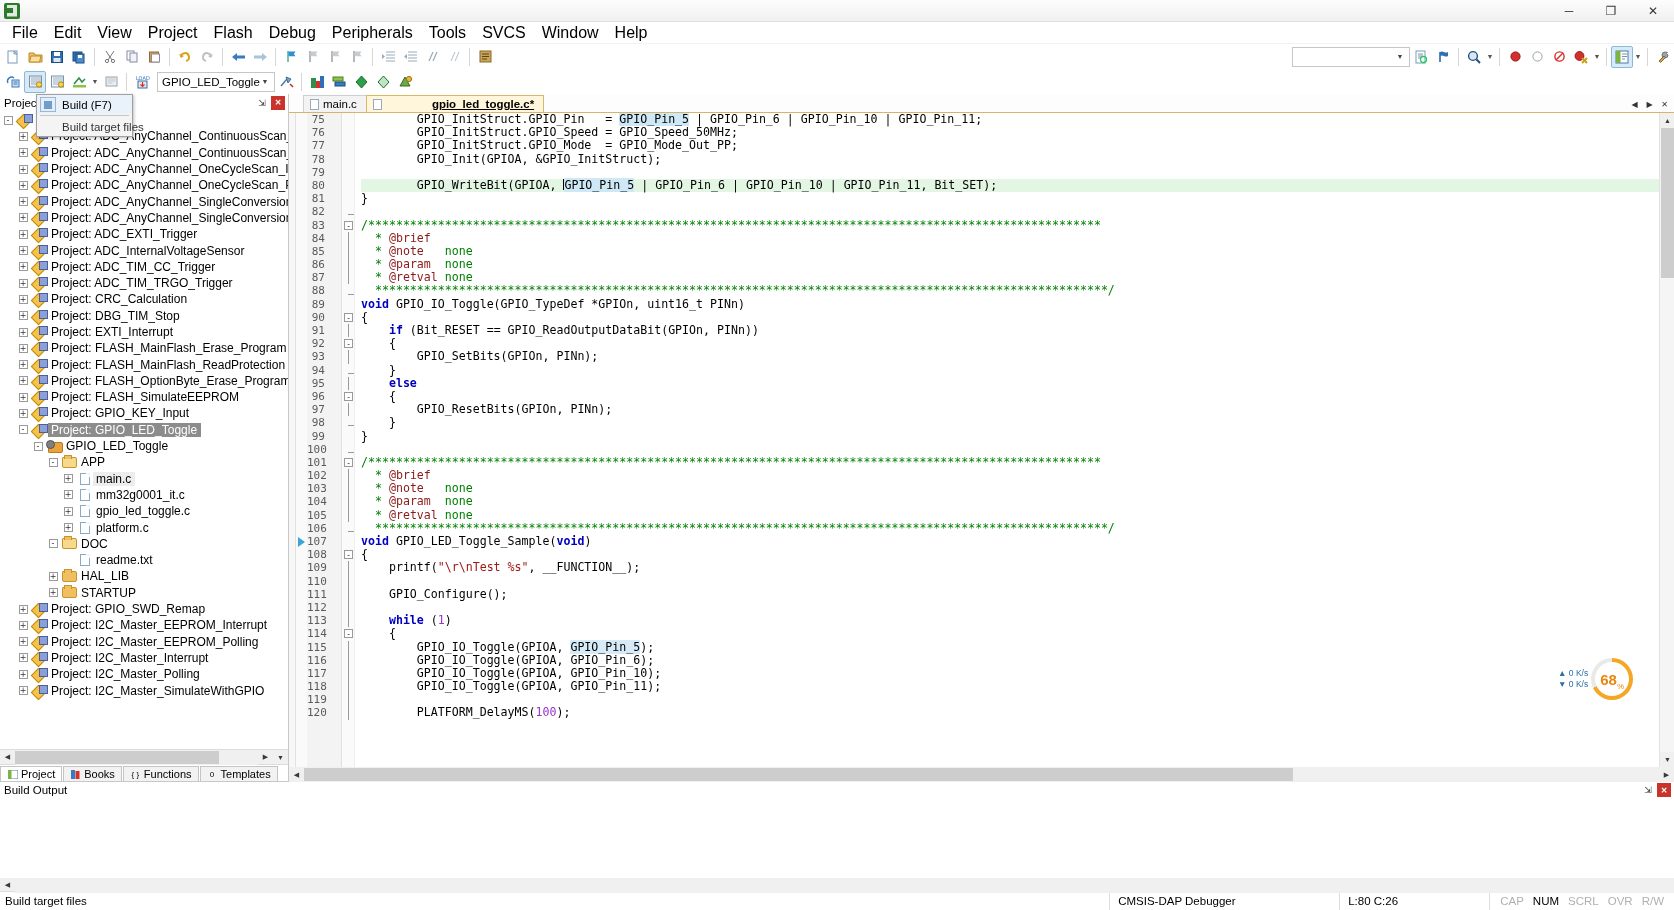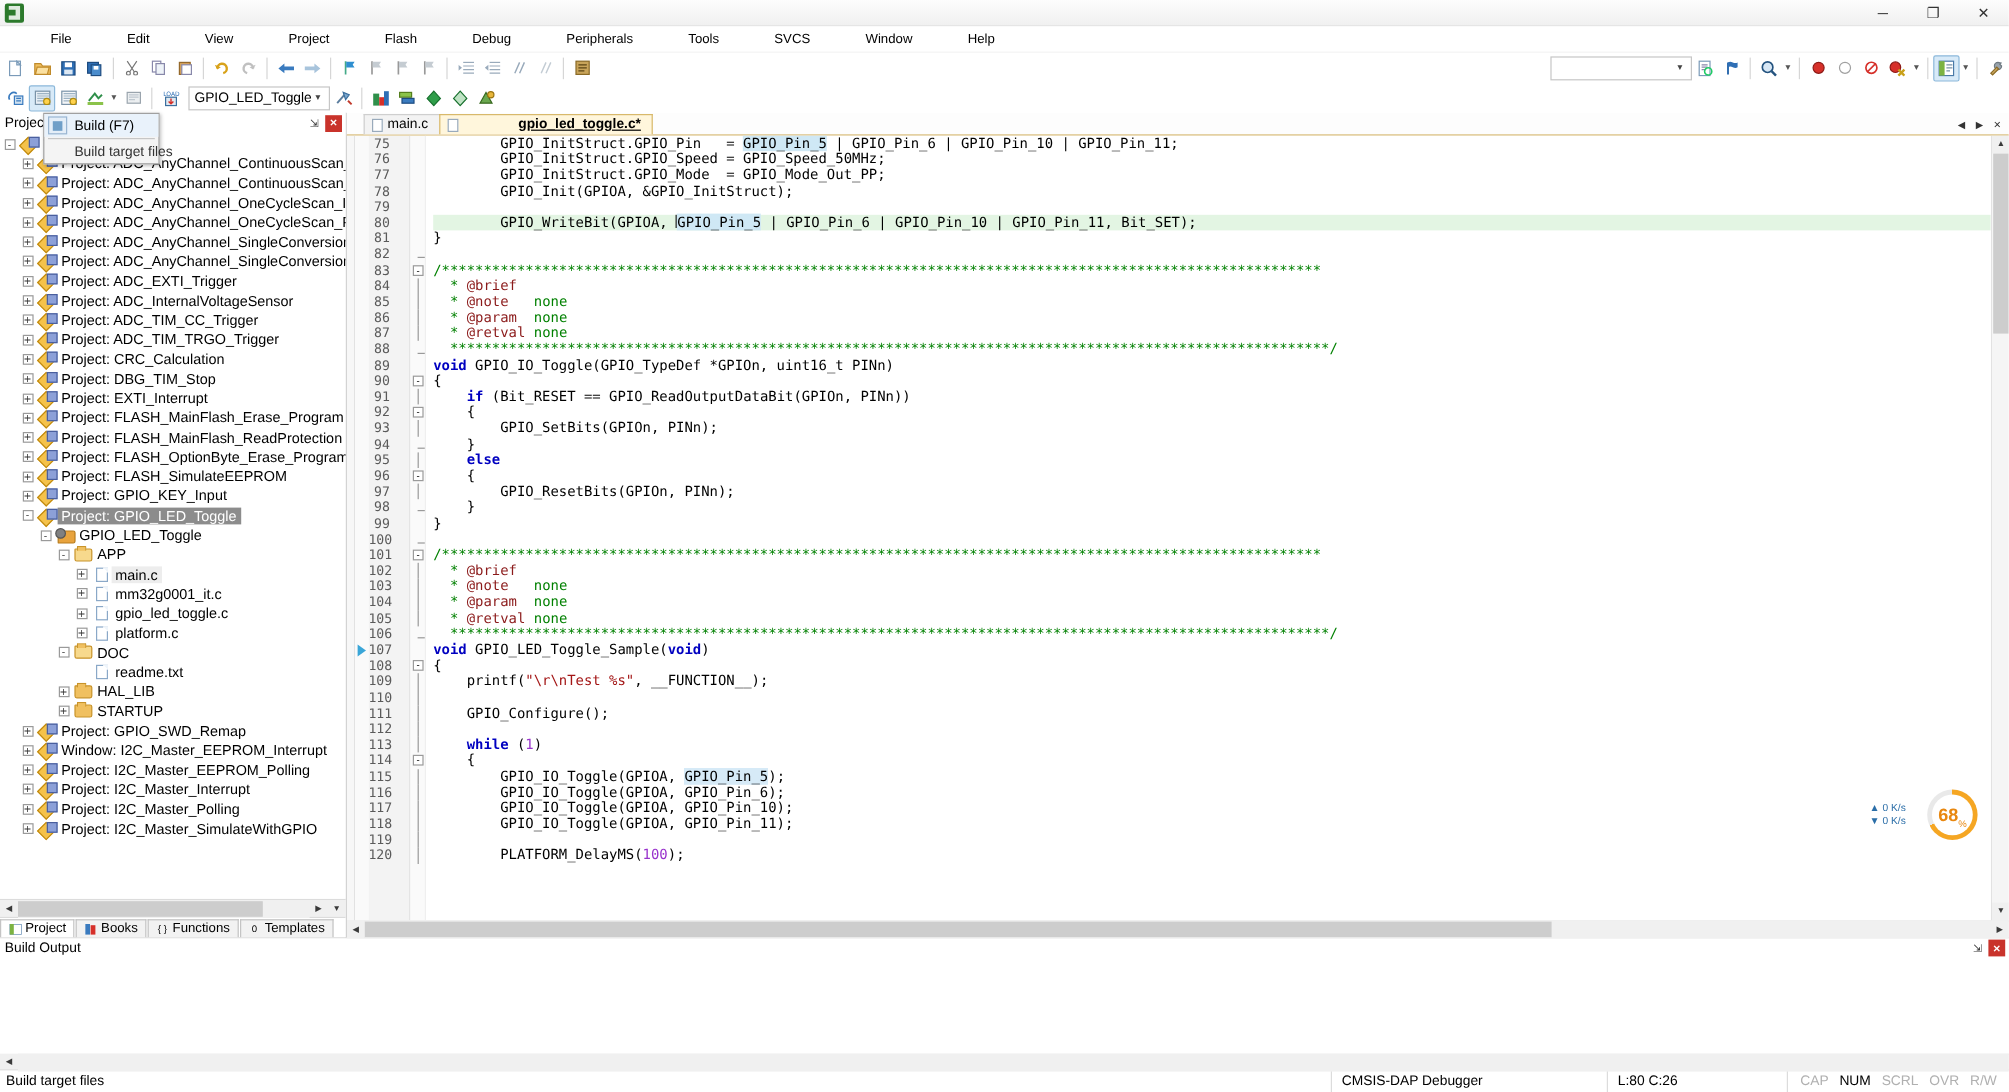--- a/index.html
+++ b/index.html
@@ -35,21 +35,21 @@
   .win-btn {
     width: 42px; height: 22px; display: flex; align-items: center; justify-content: center;
     font-size: 12px; color: #333;
   }
 
   
   .menubar {
     height: 22px; background: #ffffff; display: flex; align-items: center;
     padding-left: 4px; flex: 0 0 22px; border-bottom: 1px solid #f2f2f2;
   }
-  .menu-item { padding: 2px 8px; font-size: 11px; cursor: default; margin-left: 30px; }
+  .menu-item { padding: 2px 8px; font-size: 16px; cursor: default; }
 
   
   .toolbar {
     height: 25px; background: #ffffff; display: flex; align-items: center;
     padding-left: 2px; flex: 0 0 25px;
   }
   .tb-sep { width: 1px; height: 18px; background: #d6d6d6; margin: 0 4px; flex:0 0 1px; }
   .tb-btn {
     width: 22px; height: 22px; display: flex; align-items: center; justify-content: center;
     border: 1px solid transparent; border-radius: 2px; flex: 0 0 22px;
@@ -190,21 +190,21 @@
   .bp-arrow { position:absolute; left:2px; width:0;height:0;border-style:solid;border-width:5px 0 5px 7px;border-color:transparent transparent transparent #3aa6d8;}
 
   .code-vscroll { width: 15px; flex: 0 0 15px; background: #f5f5f5; display:flex;flex-direction:column; border-left:1px solid #e2e2e2;}
   .code-hscroll { height: 14px; flex: 0 0 14px; background: #f0f0f0; display:flex;align-items:center; border-top:1px solid #e2e2e2;}
 
   
   .perf-widget {
     position: absolute; right: 6px; bottom: 66px; width: 110px; height: 44px; z-index: 40;
     display: flex; align-items: center; pointer-events: none;
   }
-  .perf-stats { font-size: 8.5px; color: #2b6ea8; line-height: 11px; padding-right: 18px; }
+  .perf-stats { font-size: 8.5px; color: #2b6ea8; line-height: 11px; padding-right: 3px; }
   .perf-ring {
     width: 42px; height: 42px; border-radius: 50%;
     background: conic-gradient(#f5a623 0 68%, #e9e9e9 68% 100%);
     display: flex; align-items: center; justify-content: center; position: relative;
   }
   .perf-ring::after {
     content: ""; position: absolute; width: 34px; height: 34px; border-radius: 50%; background: #fff;
   }
   .perf-num { position: relative; z-index: 2; font-size: 15px; color: #e8870f; font-weight: bold; }
   .perf-pct { position: relative; z-index: 2; font-size: 8px; color: #e8870f; align-self: flex-end; margin-bottom:9px;}
@@ -858,21 +858,21 @@
             <span class="tlabel">Project: GPIO_SWD_Remap</span>
           </div>
           <div class="tnode ">
             <span style="width: 15px; flex: 0 0 15px;"></span>
             <span class="tw">
               <span class="expander">+</span>
             </span>
             <span class="icon">
               <span class="ic-proj"></span>
             </span>
-            <span class="tlabel">Window: I2C_Master_EEPROM_Interrupt</span>
+            <span class="tlabel">Project: I2C_Master_EEPROM_Interrupt</span>
           </div>
           <div class="tnode ">
             <span style="width: 15px; flex: 0 0 15px;"></span>
             <span class="tw">
               <span class="expander">+</span>
             </span>
             <span class="icon">
               <span class="ic-proj"></span>
             </span>
             <span class="tlabel">Project: I2C_Master_EEPROM_Polling</span>

